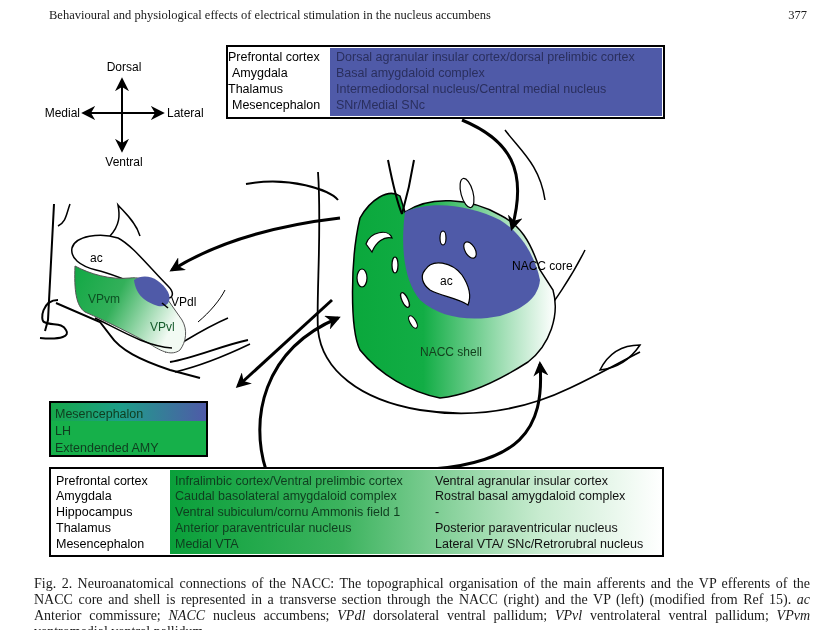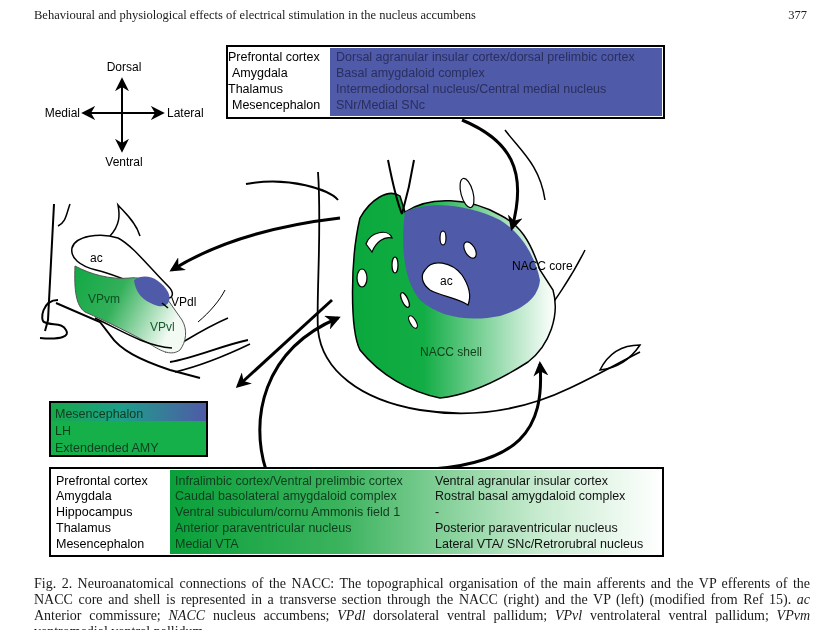--- a/index.html
+++ b/index.html
@@ -1,21 +1,21 @@
 <!DOCTYPE html>
 <html><head>
 <meta charset="utf-8">
 <style>
   html, body { margin: 0; padding: 0; background: #ffffff; }
   body { width: 823px; height: 630px; position: relative; overflow: hidden; }
   .running-head {
     position: absolute; top: 8px; left: 34px; right: 16px;
     font-family: "Liberation Serif", serif; font-size: 12.5px; color: #1a1a1a;
   }
-  .running-head .title { position: absolute; left: 0; top: 0; }
+  .running-head .title { position: absolute; left: 15px; top: 0; }
   .running-head .page { position: absolute; right: 0; top: 0; text-align: right; }
   svg.figure { position: absolute; left: 0; top: 0; }
   .sans { font-family: "Liberation Sans", sans-serif; }
   .caption {
     position: absolute; left: 34px; top: 576px; width: 776px;
     font-family: "Liberation Serif", serif; font-size: 14px; line-height: 16px;
     color: #1a1a1a; text-align: justify;
   }
   .caption i { font-style: italic; }
 </style>

